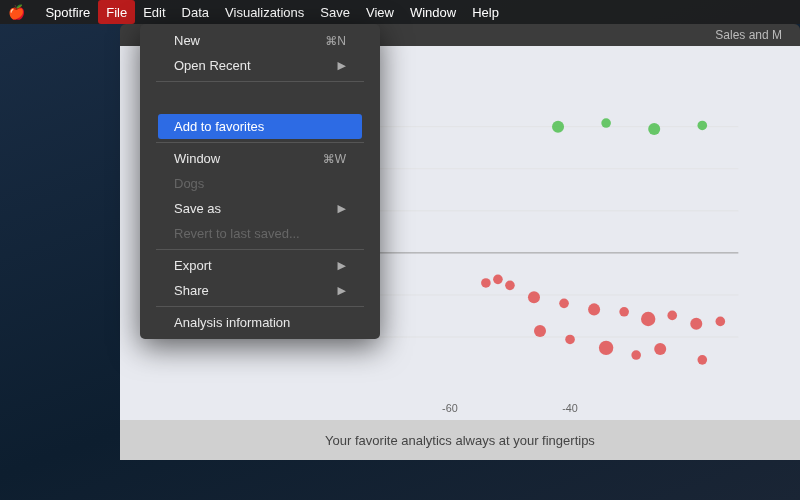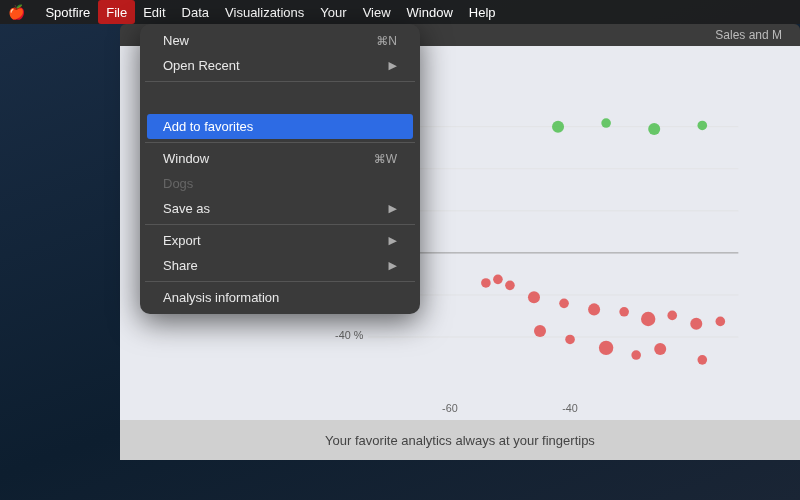--- a/index.html
+++ b/index.html
@@ -147,24 +147,24 @@
     
     .dropdown-container {
       position: absolute;
       top: 24px;
       left: 140px;
       z-index: 200;
     }
 
     .dropdown-menu {
       background: #3a3a3a;
-      border-radius: 10px;
+      border-radius: 5px;
       box-shadow: 0 8px 30px rgba(0,0,0,0.6);
-      width: 280px;
-      padding: 4px 5px;
+      width: 240px;
+      padding: 4px 16px;
       color: #fff;
     }
 
     .menu-item {
       display: flex;
       align-items: center;
       padding: 5px 16px;
       font-size: 13px;
       cursor: pointer;
       color: #e8e8e8;
@@ -205,21 +205,21 @@
 
 <div class="desktop-bg"></div>
 
 <div class="menu-bar">
   <span class="menu-bar-apple">🍎</span>
   <div class="menu-bar-item">Spotfire</div>
   <div class="menu-bar-item active">File</div>
   <div class="menu-bar-item">Edit</div>
   <div class="menu-bar-item">Data</div>
   <div class="menu-bar-item">Visualizations</div>
-  <div class="menu-bar-item">Your</div>
+  <div class="menu-bar-item">Save</div>
   <div class="menu-bar-item">View</div>
   <div class="menu-bar-item">Window</div>
   <div class="menu-bar-item">Help</div>
 </div>
 
 <div class="app-window">
   <div class="app-titlebar">
     <span class="app-title-text">Sales and M</span>
   </div>
   <div class="app-content">
@@ -331,20 +331,23 @@
 
     <div class="menu-item disabled">
       <span>Dogs</span>
     </div>
 
     <div class="menu-item">
       <span>Save as</span>
       <span class="arrow">▶</span>
     </div>
 
+    <div class="menu-item disabled">
+      <span>Revert to last saved...</span>
+    </div>
 
     <div class="menu-separator"></div>
 
     <div class="menu-item">
       <span>Export</span>
       <span class="arrow">▶</span>
     </div>
 
     <div class="menu-item">
       <span>Share</span>

